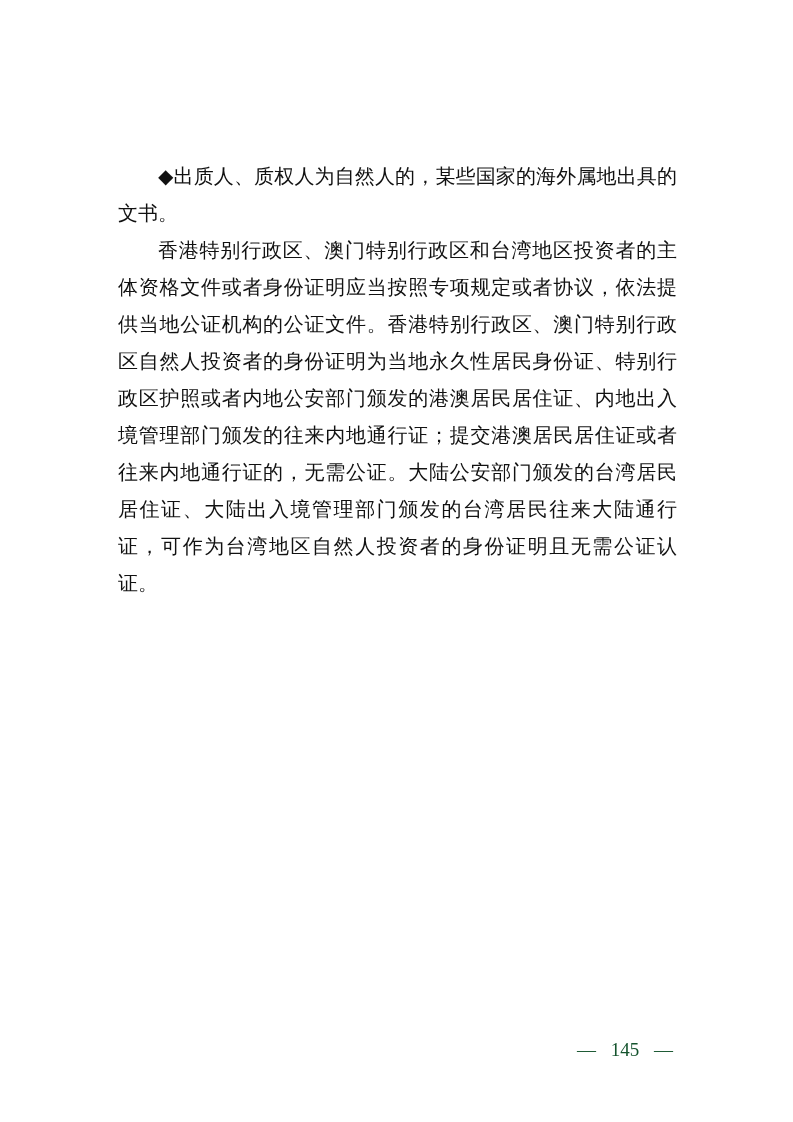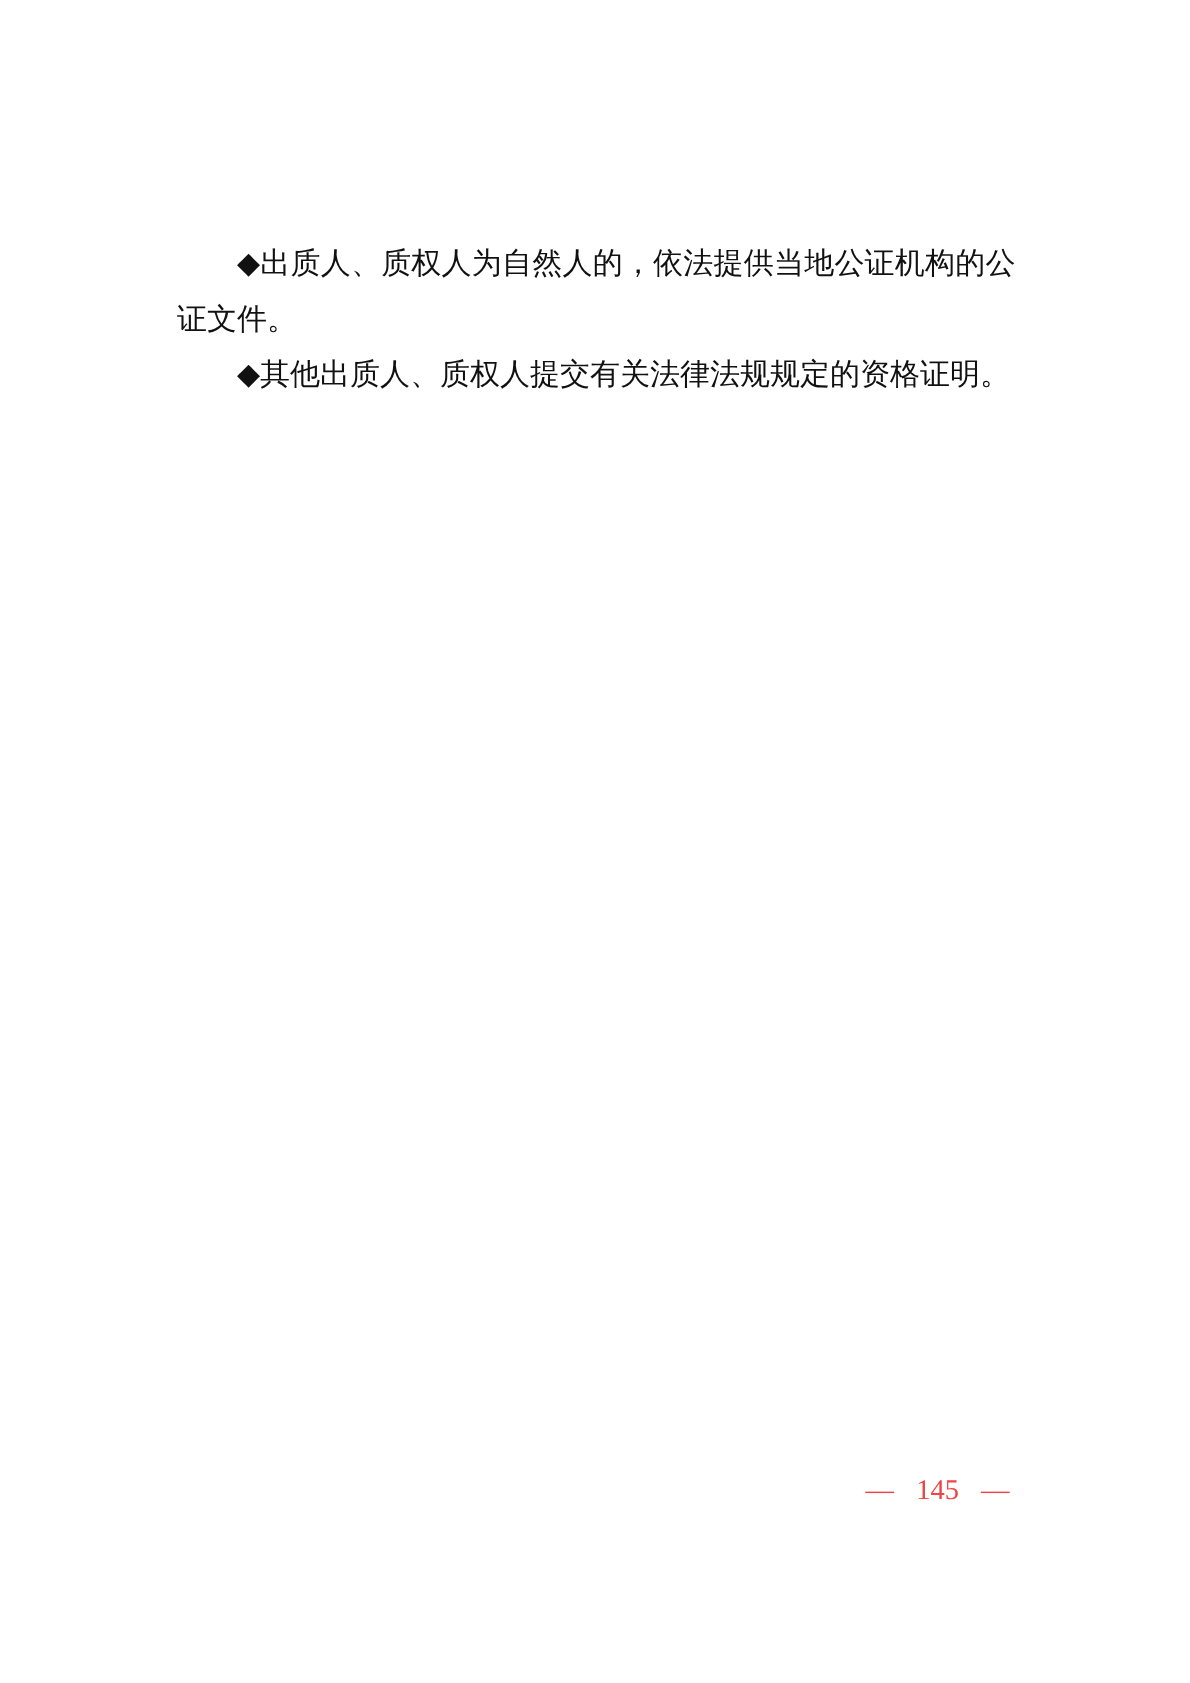--- a/index.html
+++ b/index.html
@@ -29,33 +29,33 @@
     line-height: 37px;
     text-align: justify;
     text-justify: inter-ideograph;
     text-indent: 2em;
     word-break: break-all;
     overflow-wrap: break-word;
   }
   .footer {
     position: absolute;
     left: 560px;
-    top: 982px;
+    top: 1038px;
     width: 130px;
     text-align: center;
     font-size: 19px;
     line-height: 24px;
     word-spacing: 10px;
-    color: #ef4444;
+    color: #14532d;
   }
 </style>
 </head>
 <body>
 
 <div class="page">
   <div class="body-text">
-    <p>◆出质人、质权人为自然人的，依法提供当地公证机构的公证文件。</p>
-    <p>◆其他出质人、质权人提交有关法律法规规定的资格证明。</p>
+    <p>◆出质人、质权人为自然人的，某些国家的海外属地出具的文书。</p>
+    <p>香港特别行政区、澳门特别行政区和台湾地区投资者的主体资格文件或者身份证明应当按照专项规定或者协议，依法提供当地公证机构的公证文件。香港特别行政区、澳门特别行政区自然人投资者的身份证明为当地永久性居民身份证、特别行政区护照或者内地公安部门颁发的港澳居民居住证、内地出入境管理部门颁发的往来内地通行证；提交港澳居民居住证或者往来内地通行证的，无需公证。大陆公安部门颁发的台湾居民居住证、大陆出入境管理部门颁发的台湾居民往来大陆通行证，可作为台湾地区自然人投资者的身份证明且无需公证认证。</p>
   </div>
   <div class="footer">
     <span>— 145 —</span>
   </div>
 </div>
 
 </body></html>

